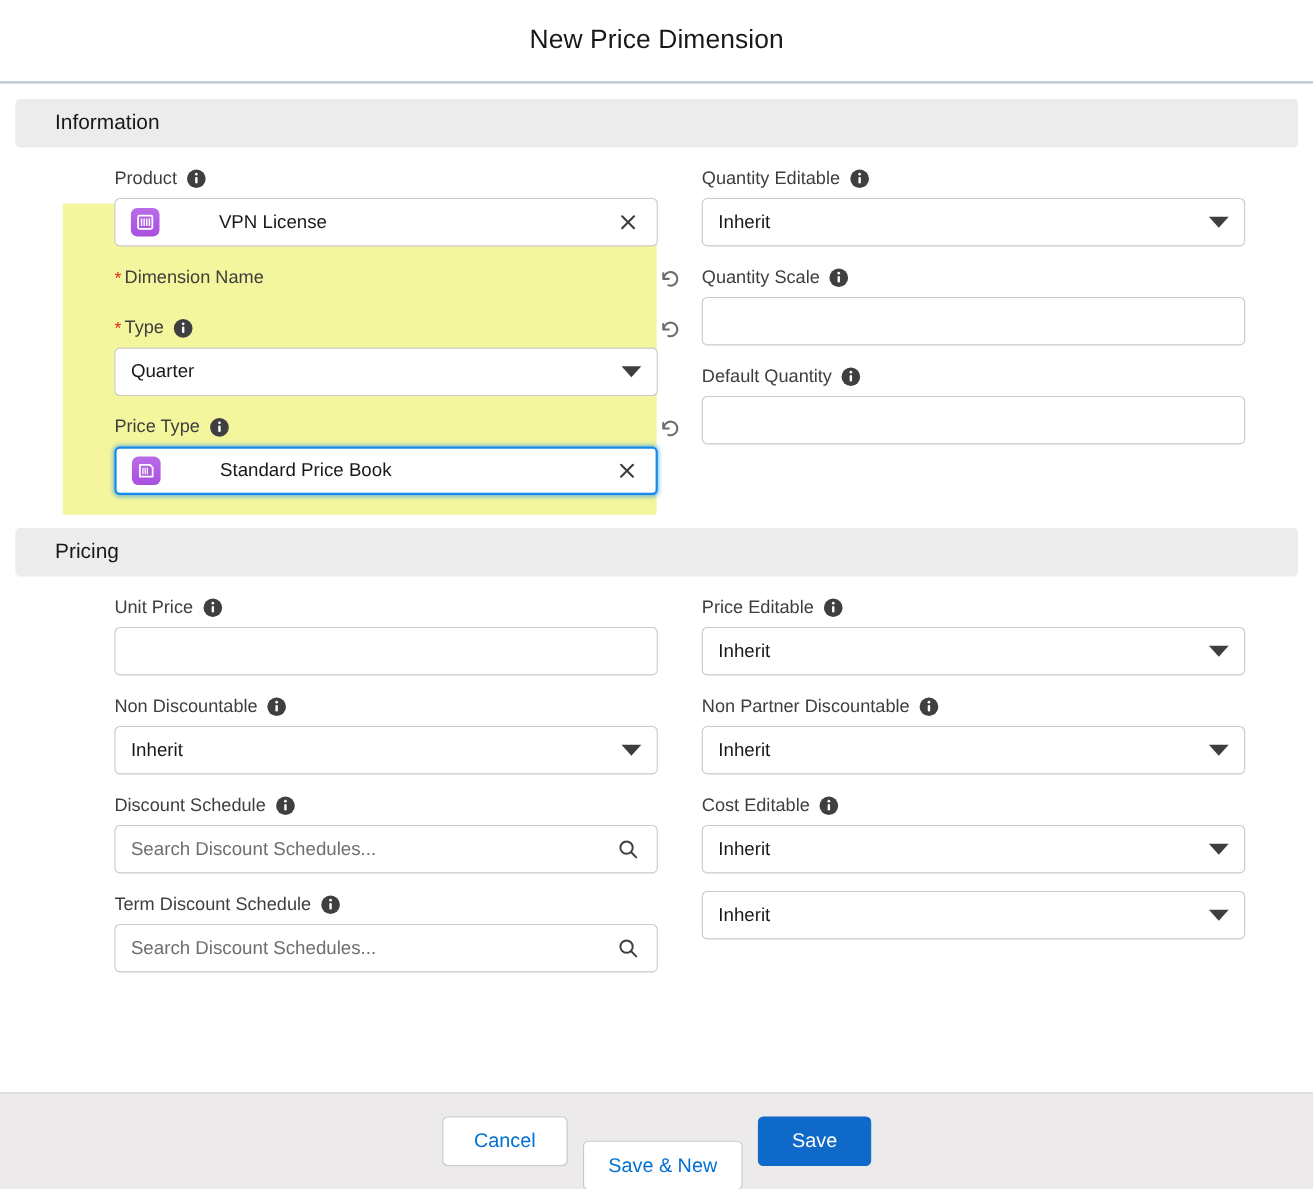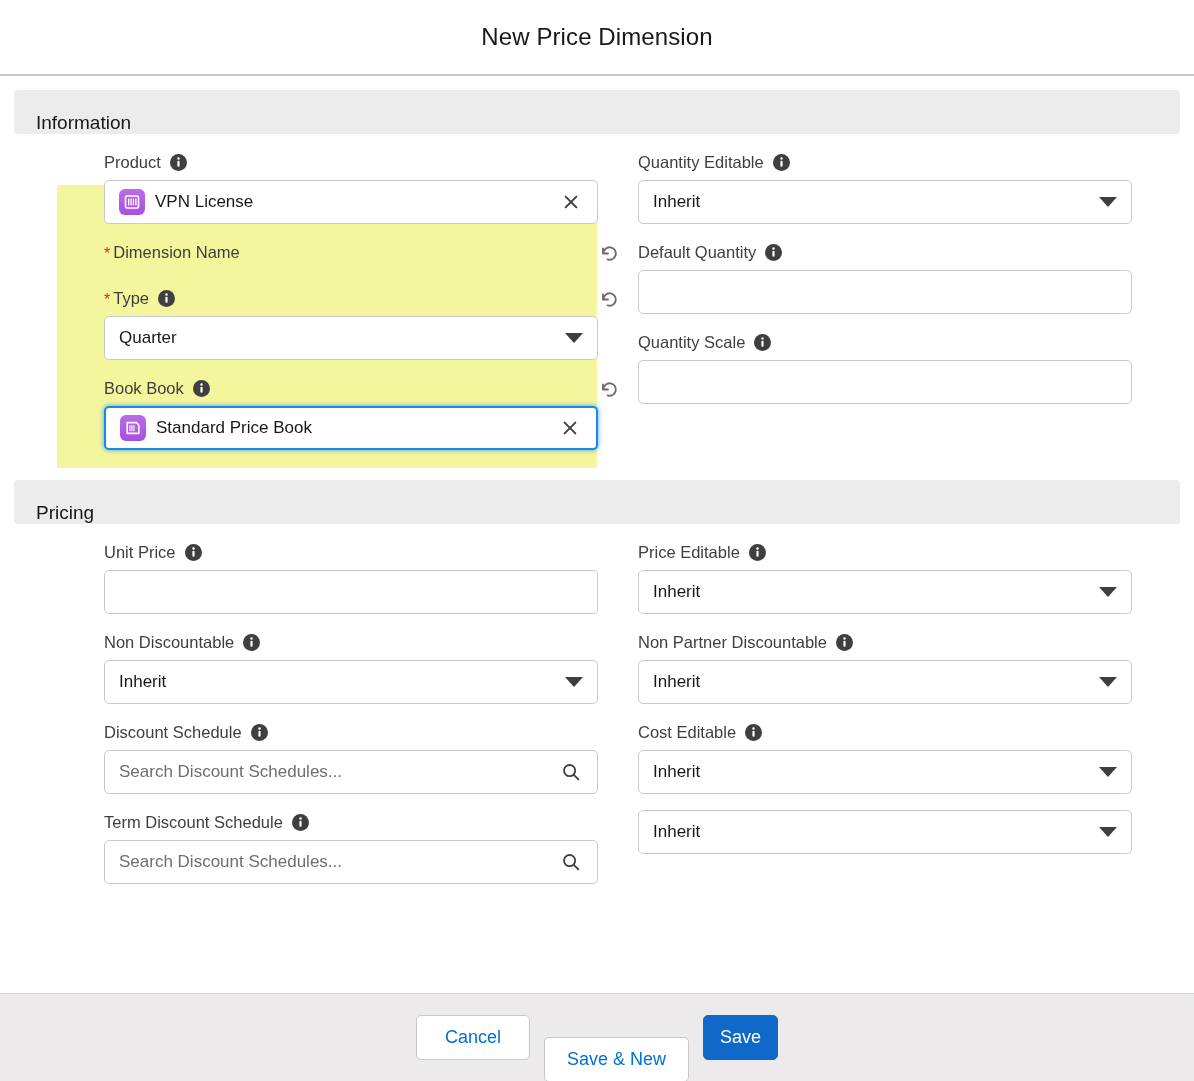--- a/index.html
+++ b/index.html
@@ -33,22 +33,22 @@
     overflow: hidden;
     background: #fff;
     padding: 0;
   }
 
   .section-header {
     margin: 14px 14px 0 14px;
     background: #ececec;
     border-radius: 4px;
     height: 44px;
-    display: flex; align-items: flex-end;
-    padding-left: 22px;
+    display: flex; align-items: center;
+    padding-left: 36px;
   }
   .section-header-title {
     font-size: 19px;
     color: #181818;
     font-weight: 400;
   }
 
   .grid {
     display: flex;
     padding: 0;
@@ -104,20 +104,21 @@
     position: relative;
     height: 44px;
     border: 1px solid #c9c9c9;
     border-radius: 5px;
     background: #fff;
     display: flex;
     align-items: center;
     padding: 0 14px;
     font-size: 17px;
     color: #181818;
+    gap: 44px;
   }
   .ctl.focused {
     border: 2px solid #1589ee;
     box-shadow: 0 0 4px 1px rgba(21,137,238,.55);
   }
   .ctl-text { flex: 1 1 auto; white-space: nowrap; overflow: hidden; }
   .ctl-text.placeholder { color: #706e6b; }
   .ctl-text.with-pill { padding-left: 10px; }
 
   .ctl.empty { }
@@ -190,21 +191,21 @@
     cursor: pointer;
     border: 1px solid #c9c9c9;
     background: #fff;
     color: #0070d2;
     font-family: "Liberation Sans", sans-serif;
   }
   .btn-brand {
     background: #0f69c9;
     border-color: #0f69c9;
     color: #ffffff;
-    padding: 0 16px;
+    padding: 0 30px;
   }
   .btn-cancel { padding: 0 28px; text-align: right; }
   .btn-savenew { padding: 0 22px; margin-top: 43px; }
 </style>
 </head>
 <body>
 
 <div class="page">
 
   <div class="modal-header">
@@ -297,21 +298,21 @@
 
         <div class="field">
           <span class="revert-icon">
             <svg width="22" height="22" viewBox="0 0 22 22" fill="none">
               <path d="M5 6.5 L5 11.5 L10 11.5" stroke="#6d6d6d" stroke-width="1.9" stroke-linecap="round" stroke-linejoin="round"></path>
               <path d="M5.4 11.2 A6.2 6.2 0 1 1 9.6 17.4" stroke="#6d6d6d" stroke-width="1.9" stroke-linecap="round" fill="none"></path>
             </svg>
           </span>
           <div class="field-inner">
             <div class="field-label-row">
-              <span class="field-label">Book Book</span>
+              <span class="field-label">Price Type</span>
               <span class="info-icon">
                 <svg width="17" height="17" viewBox="0 0 17 17">
                     <circle cx="8.5" cy="4.4" r="1.25" fill="#fff"></circle>
                     <rect x="7.4" y="6.8" width="2.2" height="6" rx="1" fill="#fff"></rect>
                   </svg>
               </span>
             </div>
             <div class="ctl focused">
               <span class="pill-icon">
                 <svg width="16" height="16" viewBox="0 0 16 16">
@@ -350,38 +351,38 @@
               <div class="ctl">
                 <span class="ctl-text">Inherit</span>
                 <span class="caret"></span>
               </div>
             </div>
           </div>
 
           <div class="field">
             <div class="field-inner">
               <div class="field-label-row">
-                <span class="field-label">Default Quantity</span>
+                <span class="field-label">Quantity Scale</span>
                 <span class="info-icon">
                   <svg width="17" height="17" viewBox="0 0 17 17">
                       <circle cx="8.5" cy="4.4" r="1.25" fill="#fff"></circle>
                       <rect x="7.4" y="6.8" width="2.2" height="6" rx="1" fill="#fff"></rect>
                     </svg>
                 </span>
               </div>
               <div class="ctl empty">
                 <span class="ctl-text"></span>
               </div>
             </div>
           </div>
 
           <div class="field">
             <div class="field-inner">
               <div class="field-label-row">
-                <span class="field-label">Quantity Scale</span>
+                <span class="field-label">Default Quantity</span>
                 <span class="info-icon">
                   <svg width="17" height="17" viewBox="0 0 17 17">
                       <circle cx="8.5" cy="4.4" r="1.25" fill="#fff"></circle>
                       <rect x="7.4" y="6.8" width="2.2" height="6" rx="1" fill="#fff"></rect>
                     </svg>
                 </span>
               </div>
               <div class="ctl empty">
                 <span class="ctl-text"></span>
               </div>

